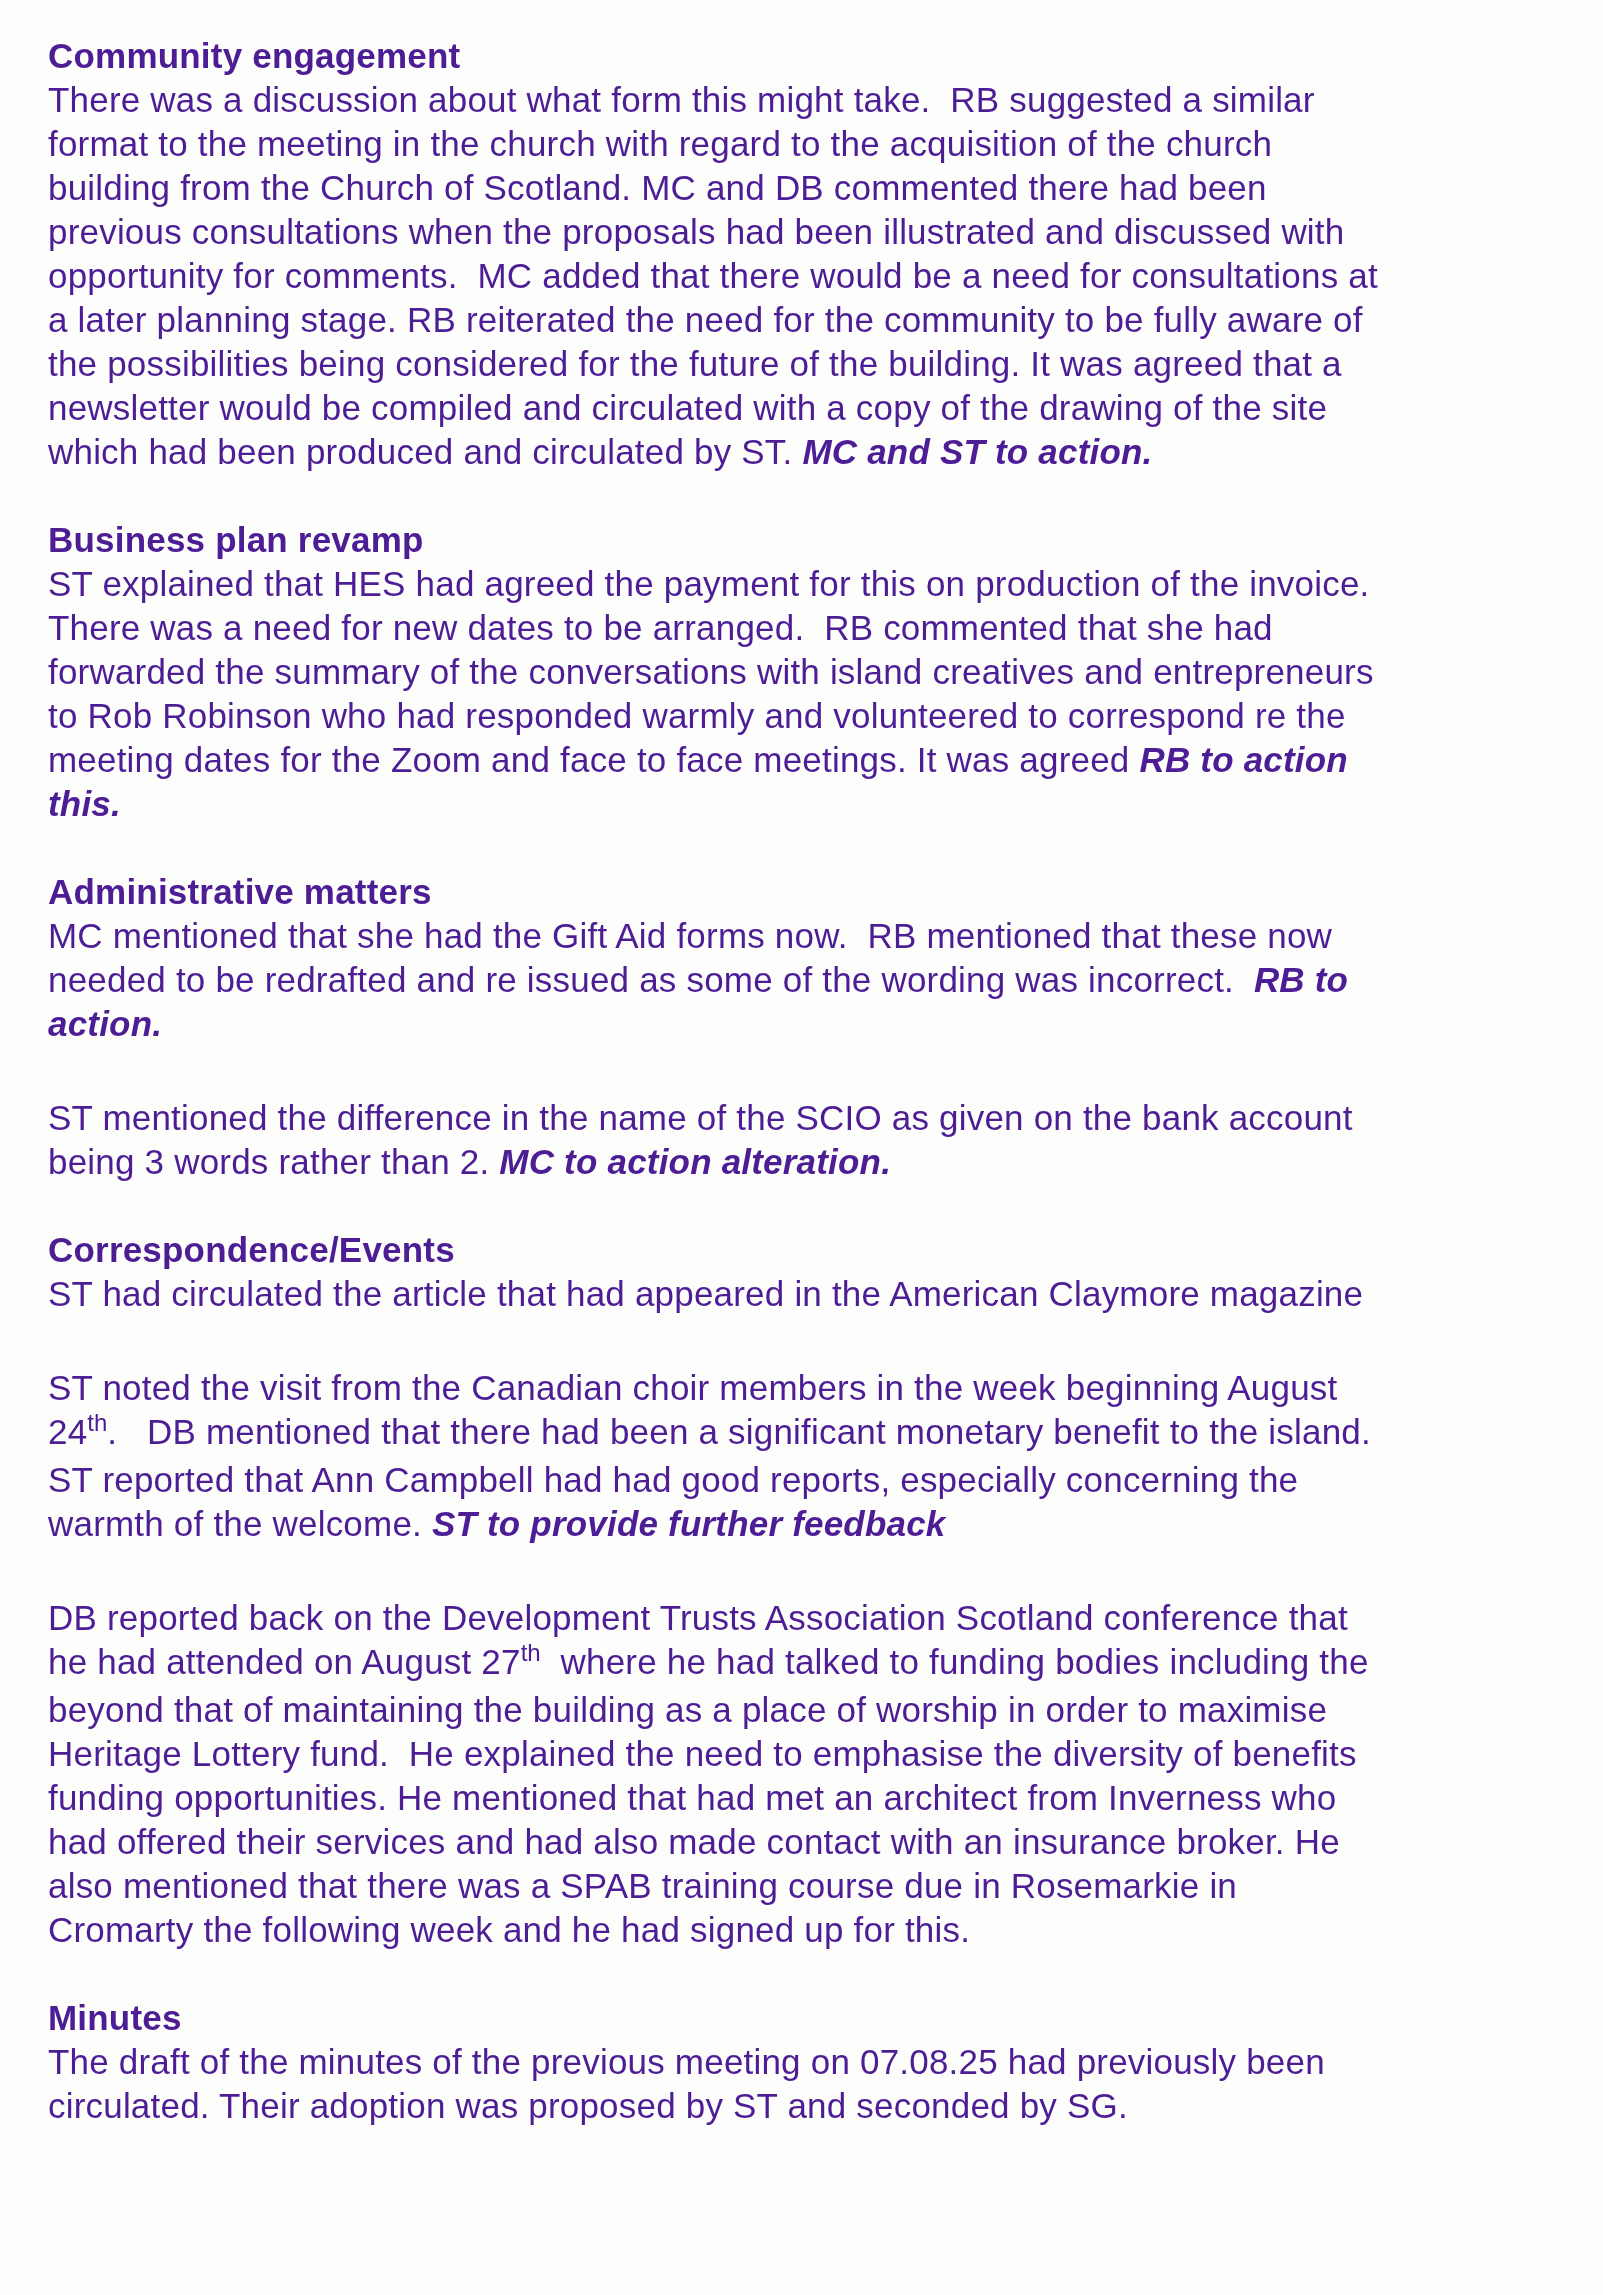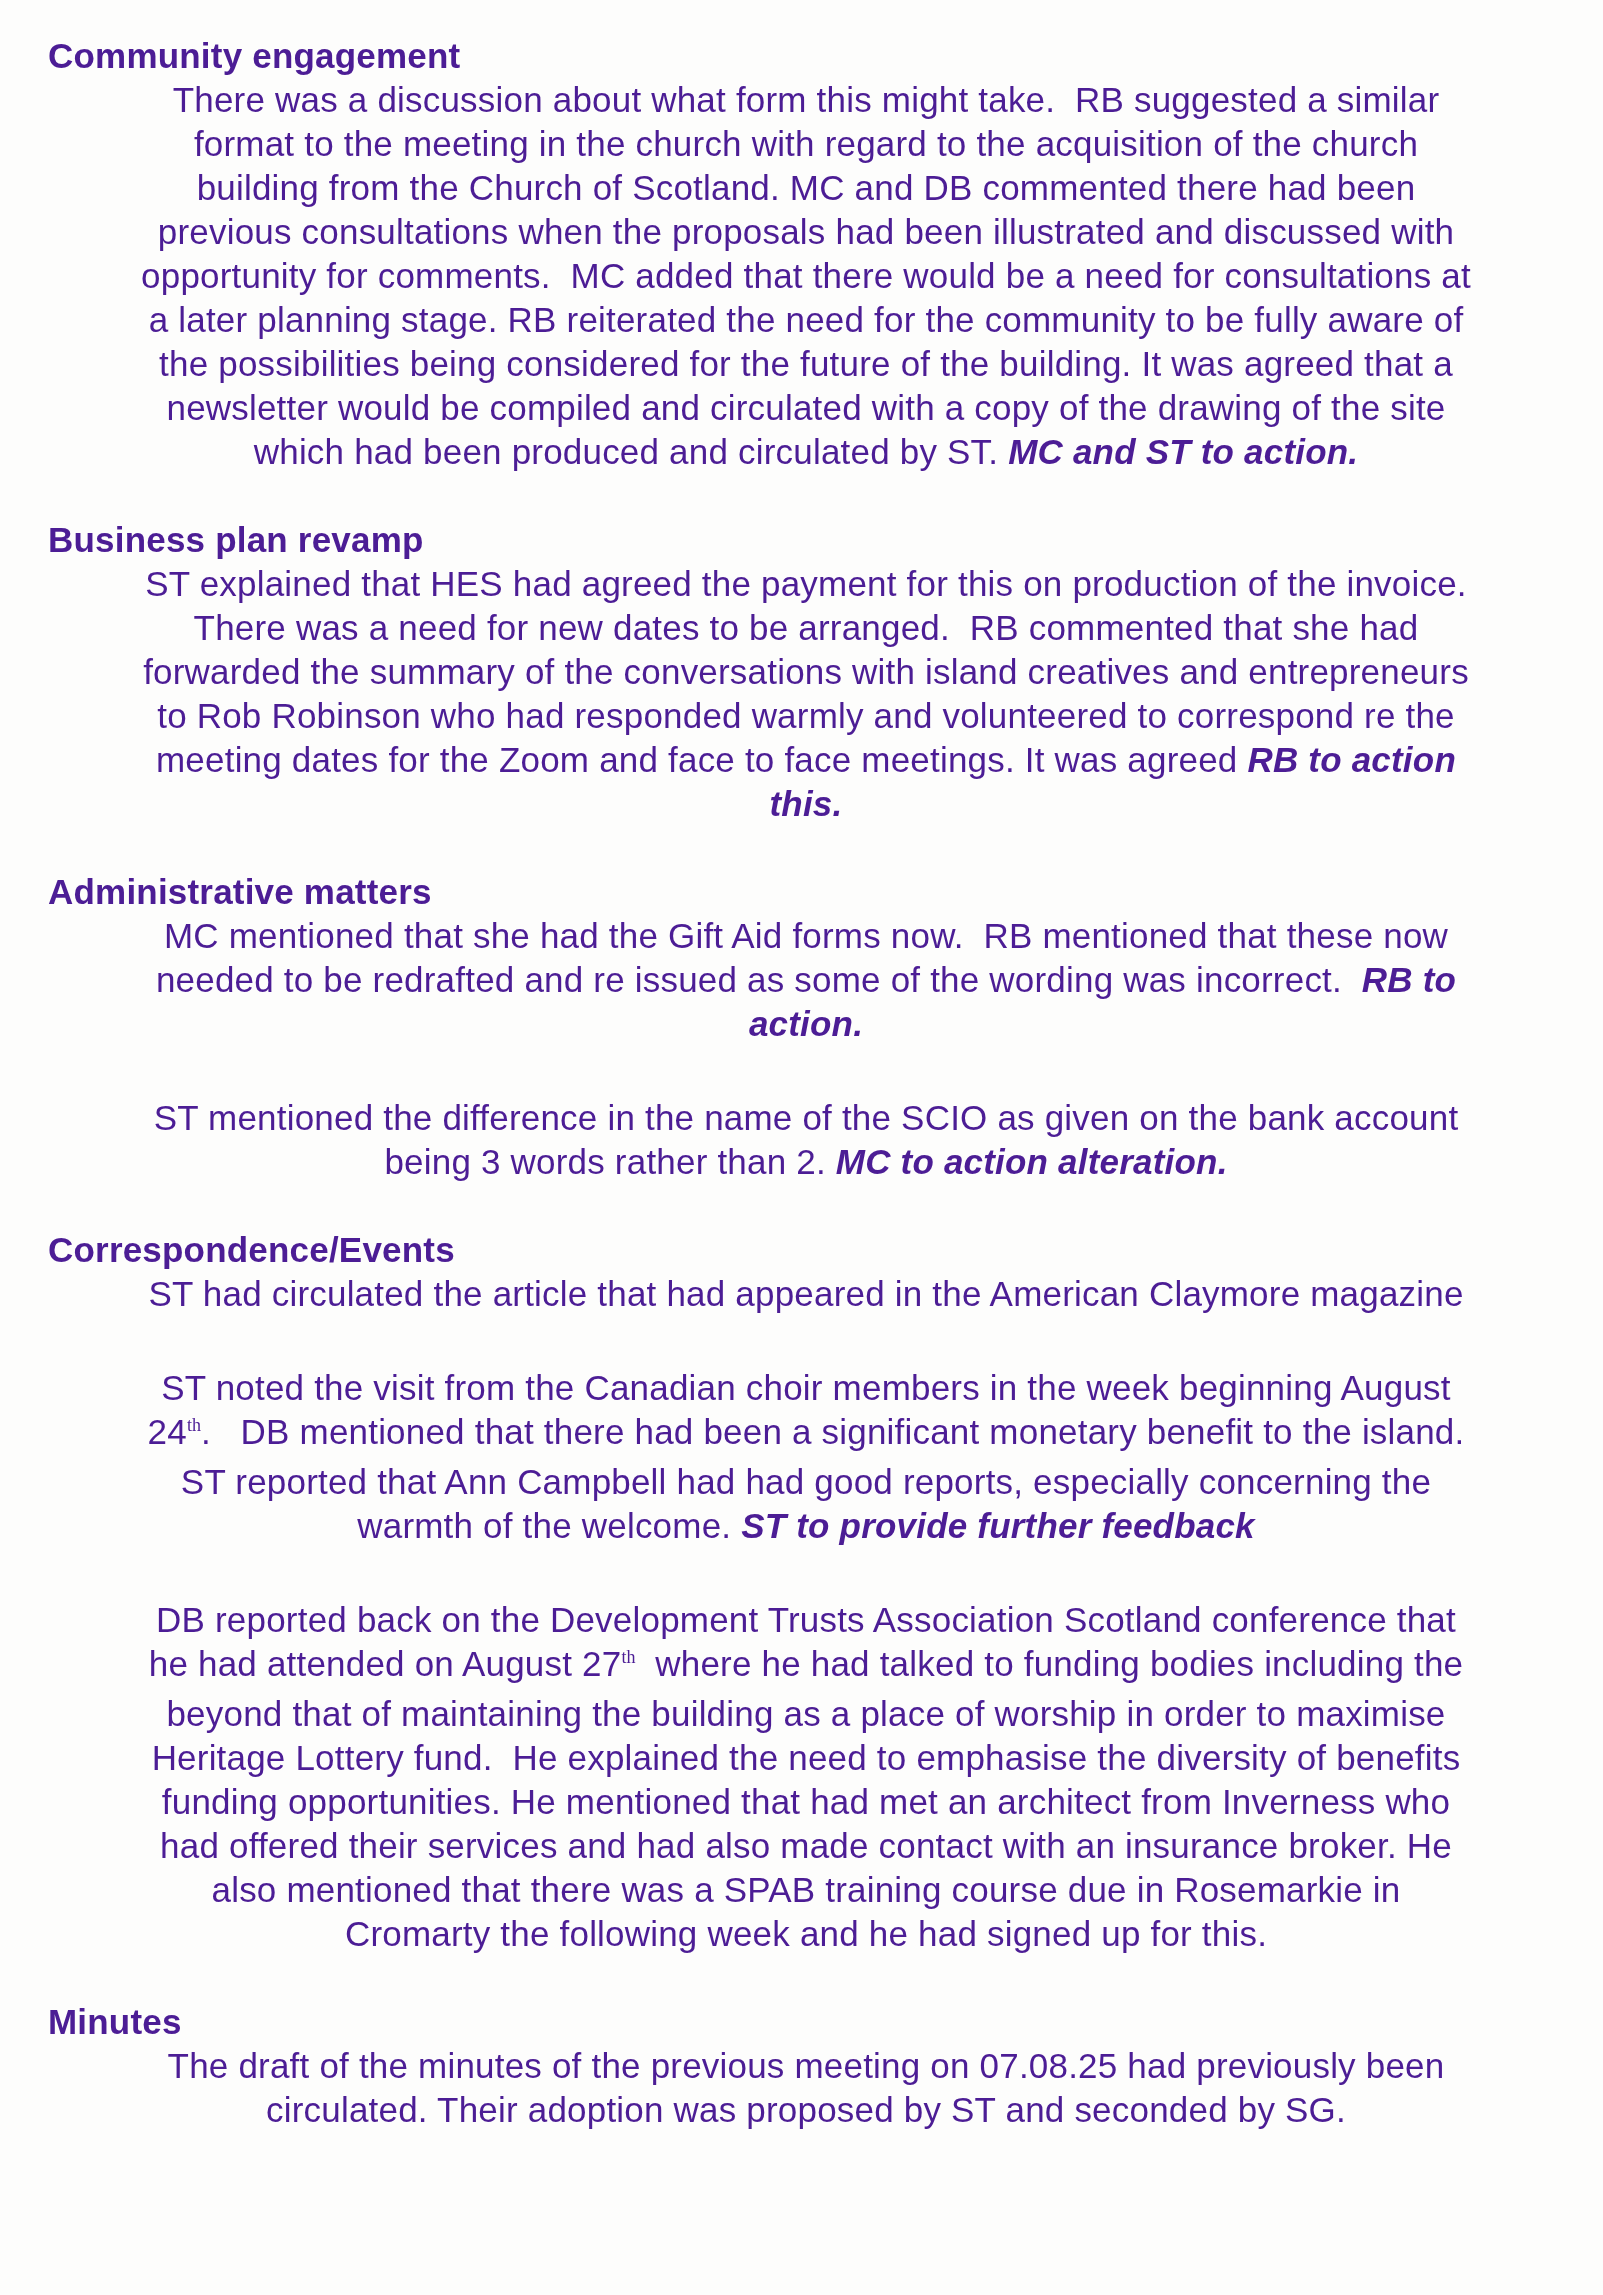--- a/index.html
+++ b/index.html
@@ -28,29 +28,27 @@
     white-space:pre;
     letter-spacing:0.2px;
   }
   .para{margin:0;}
   .para + .para{margin-top:50px;}
   .line{
     font-size:35px;
     line-height:44px;
     white-space:pre;
     letter-spacing:0.2px;
-    text-align:center;
   }
   .bi{font-weight:700;font-style:italic;margin-top:27px;}
   .sup{
-    font-size:18px;
+    font-size:24px;
     position:relative;
     top:-12.6px;
     letter-spacing:0;
-    font-family:Liberation Serif, serif;
   }
 </style>
 </head>
 <body>
 
 <div class="page">
   <div class="content">
       <div class="section">
         <div class="heading">Community engagement</div>
         <div class="para">

